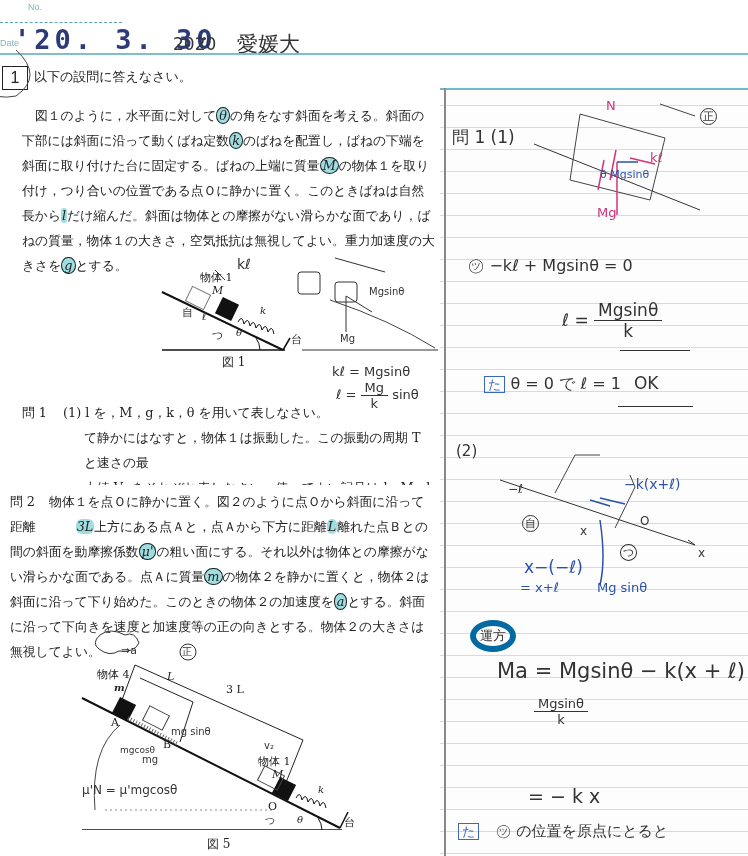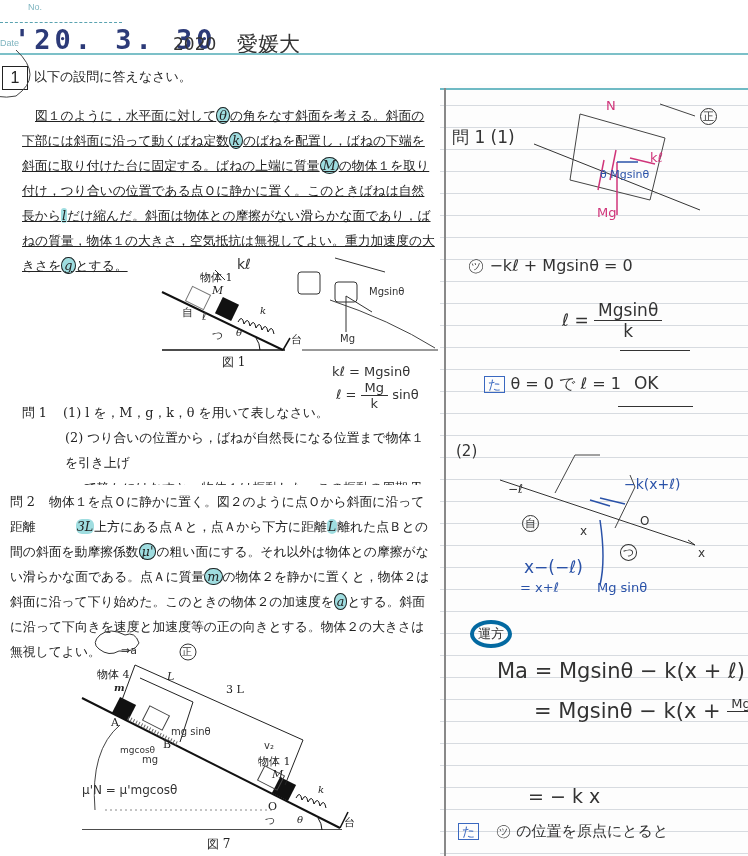--- a/index.html
+++ b/index.html
@@ -13,21 +13,21 @@
   .hdr-date { left:14px; top:24px; font-size:27px; font-weight:bold; color:#2c3a78; letter-spacing:4px;
               font-family:"DejaVu Sans Mono", monospace; }
   .hdr-year { left:173px; top:34px; font-size:17px; color:#555; font-family:"DejaVu Sans", sans-serif; }
   .hdr-univ { left:237px; top:30px; font-size:21px; color:#444; font-family:"DejaVu Sans", sans-serif; }
   .hdr-line { left:0; top:53px; width:748px; border-top:2px solid #7cc0c8; }
   
   .qnum { left:2px; top:66px; width:24px; height:22px; border:1.5px solid #222; font-size:16px;
           text-align:center; line-height:22px; font-family:"Liberation Sans", sans-serif; }
   .qlead { left:34px; top:68px; font-size:13px; }
   .para { font-size:12.8px; line-height:25px; }
-  .p1 { left:22px; top:103px; width:415px;text-decoration:underline; }
+  .p1 { left:22px; top:103px; width:415px; }
   .hl { background:#9fdde0; border-radius:6px; padding:0 1px; font-style:italic; }
   .circ { border:1px solid #222; border-radius:50%; padding:0 2px; }
   .q1 { left:22px; top:400px; font-size:12.8px; line-height:25px; width:415px; }
   .q1 .indent { padding-left:43px; display:block; }
   .q1 .indent2 { padding-left:62px; display:block; }
   .q2-box { left:0; top:485px; width:440px; height:371px; background:#fff; }
   .q2 { left:10px; top:489px; font-size:12.8px; line-height:25px; width:420px; }
   .fig-cap { font-size:12px; }
   
   .nb { left:440px; top:84px; width:308px; height:772px; background:#fdfdfd;
@@ -98,21 +98,20 @@
 <div class="abs hand" style="left:336px;top:380px;font-size:13px">
   <span>ℓ =</span>
   <span class="frac"><span class="num">Mg</span><span class="den">k</span></span>
   <span>sinθ</span>
 </div>
 
 <div class="abs q1">
   <span>問 1</span>
   <span style="padding-left:12px">(1)</span>
   <span>l を，M，g，k，θ を用いて表しなさい。</span>
-  <span class="indent"><span>(2)</span> <span>つり合いの位置から，ばねが自然長になる位置まで物体１を引き上げ</span></span>
   <span class="indent2">て静かにはなすと，物体１は振動した。この振動の周期 T と速さの最</span>
   <span class="indent2">大値 V₁ をそれぞれ表しなさい。使ってよい記号は l，M，k とする。</span>
 </div>
 
 <div class="abs q2-box"></div>
 <div class="abs q2">
   <span>問 2</span>
   <span style="padding-left:10px">物体１を点Ｏに静かに置く。図２のように点Ｏから斜面に沿って距離</span>
   <span style="padding-left:36px"></span><span class="hl">3L</span><span>上方にある点Ａと，点Ａから下方に距離</span><span class="hl">L</span><span>離れた点Ｂとの間の斜面を動摩擦係数</span><span class="hl circ">μ'</span><span>の粗い面にする。それ以外は物体との摩擦がない滑らかな面である。点Ａに質量</span><span class="hl circ">m</span><span>の物体２を静かに置くと，物体２は斜面に沿って下り始めた。このときの物体２の加速度を</span><span class="hl circ">a</span><span>とする。斜面に沿って下向きを速度と加速度等の正の向きとする。物体２の大きさは無視してよい。</span>
 </div>
@@ -151,21 +150,21 @@
 <div class="abs hand" style="left:142px;top:754px;font-size:10px">mg</div>
 <div class="abs hand" style="left:264px;top:740px;font-size:10px">v₂</div>
 <div class="abs" style="left:258px;top:754px;font-size:11px">物体 1</div>
 <div class="abs" style="left:272px;top:768px;font-size:11px;font-style:italic">M</div>
 <div class="abs hand" style="left:82px;top:783px;font-size:12px">μ'N = μ'mgcosθ</div>
 <div class="abs" style="left:318px;top:784px;font-size:10px;font-style:italic">k</div>
 <div class="abs" style="left:268px;top:800px;font-size:11px">O</div>
 <div class="abs hand" style="left:265px;top:814px;font-size:10px">つ</div>
 <div class="abs" style="left:297px;top:814px;font-size:10px;font-style:italic">θ</div>
 <div class="abs" style="left:344px;top:815px;font-size:11px">台</div>
-<div class="abs fig-cap" style="left:207px;top:836px">図 7</div>
+<div class="abs fig-cap" style="left:207px;top:836px">図 5</div>
 
 <div class="abs nb"></div>
 <div class="abs nb-top"></div>
 <div class="abs nb-margin"></div>
 
 <div class="abs hand" style="left:452px;top:126px;font-size:17px">問 1 (1)</div>
 <svg style="left:520px;top:100px" width="228" height="130">
   <line x1="14" y1="44" x2="180" y2="110" stroke="#333"></line>
   <polygon points="60,14 145,38 130,100 50,80" fill="none" stroke="#444"></polygon>
   <line x1="84" y1="60" x2="78" y2="90" stroke="#d0357a" stroke-width="1.5"></line>
@@ -208,23 +207,22 @@
 <div class="abs hand blue" style="left:624px;top:476px;font-size:14px">−k(x+ℓ)</div>
 <div class="abs hand" style="left:522px;top:515px;font-size:11px;border:1px solid #333;border-radius:50%;padding:0 2px">自</div>
 <div class="abs hand" style="left:580px;top:524px;font-size:12px">x</div>
 <div class="abs hand" style="left:640px;top:514px;font-size:12px">O</div>
 <div class="abs hand" style="left:620px;top:544px;font-size:11px;border:1px solid #333;border-radius:50%;padding:0 2px">つ</div>
 <div class="abs hand" style="left:698px;top:546px;font-size:12px">x</div>
 <div class="abs hand blue" style="left:524px;top:557px;font-size:17px">x−(−ℓ)</div>
 <div class="abs hand blue" style="left:520px;top:580px;font-size:13px">= x+ℓ</div>
 <div class="abs hand blue" style="left:597px;top:580px;font-size:13px">Mg sinθ</div>
 
-<div class="abs hand" style="left:470px;top:620px;font-size:13px;border:4px solid #0369a1;border-radius:50%;padding:1px 4px">運方</div>
+<div class="abs hand" style="left:470px;top:620px;font-size:13px;border:6px solid #0369a1;border-radius:50%;padding:1px 4px">運方</div>
 <div class="abs hand" style="left:497px;top:659px;font-size:21px">Ma = Mgsinθ − k(x + ℓ)</div>
 <div class="abs hand" style="left:534px;top:696px;font-size:21px;white-space:nowrap">
-  <span>= Mgsinθ − k(x +</span>
   <span class="frac" style="font-size:13px"><span class="num">Mgsinθ</span><span class="den">k</span></span>
 </div>
 <div class="abs hand" style="left:528px;top:785px;font-size:19px">= − k x</div>
 <div class="abs hand" style="left:458px;top:822px;font-size:15px">
   <span class="boxed">た</span>
   <span style="padding-left:12px">㋡ の位置を原点にとると</span>
 </div>
 
 </body></html>

